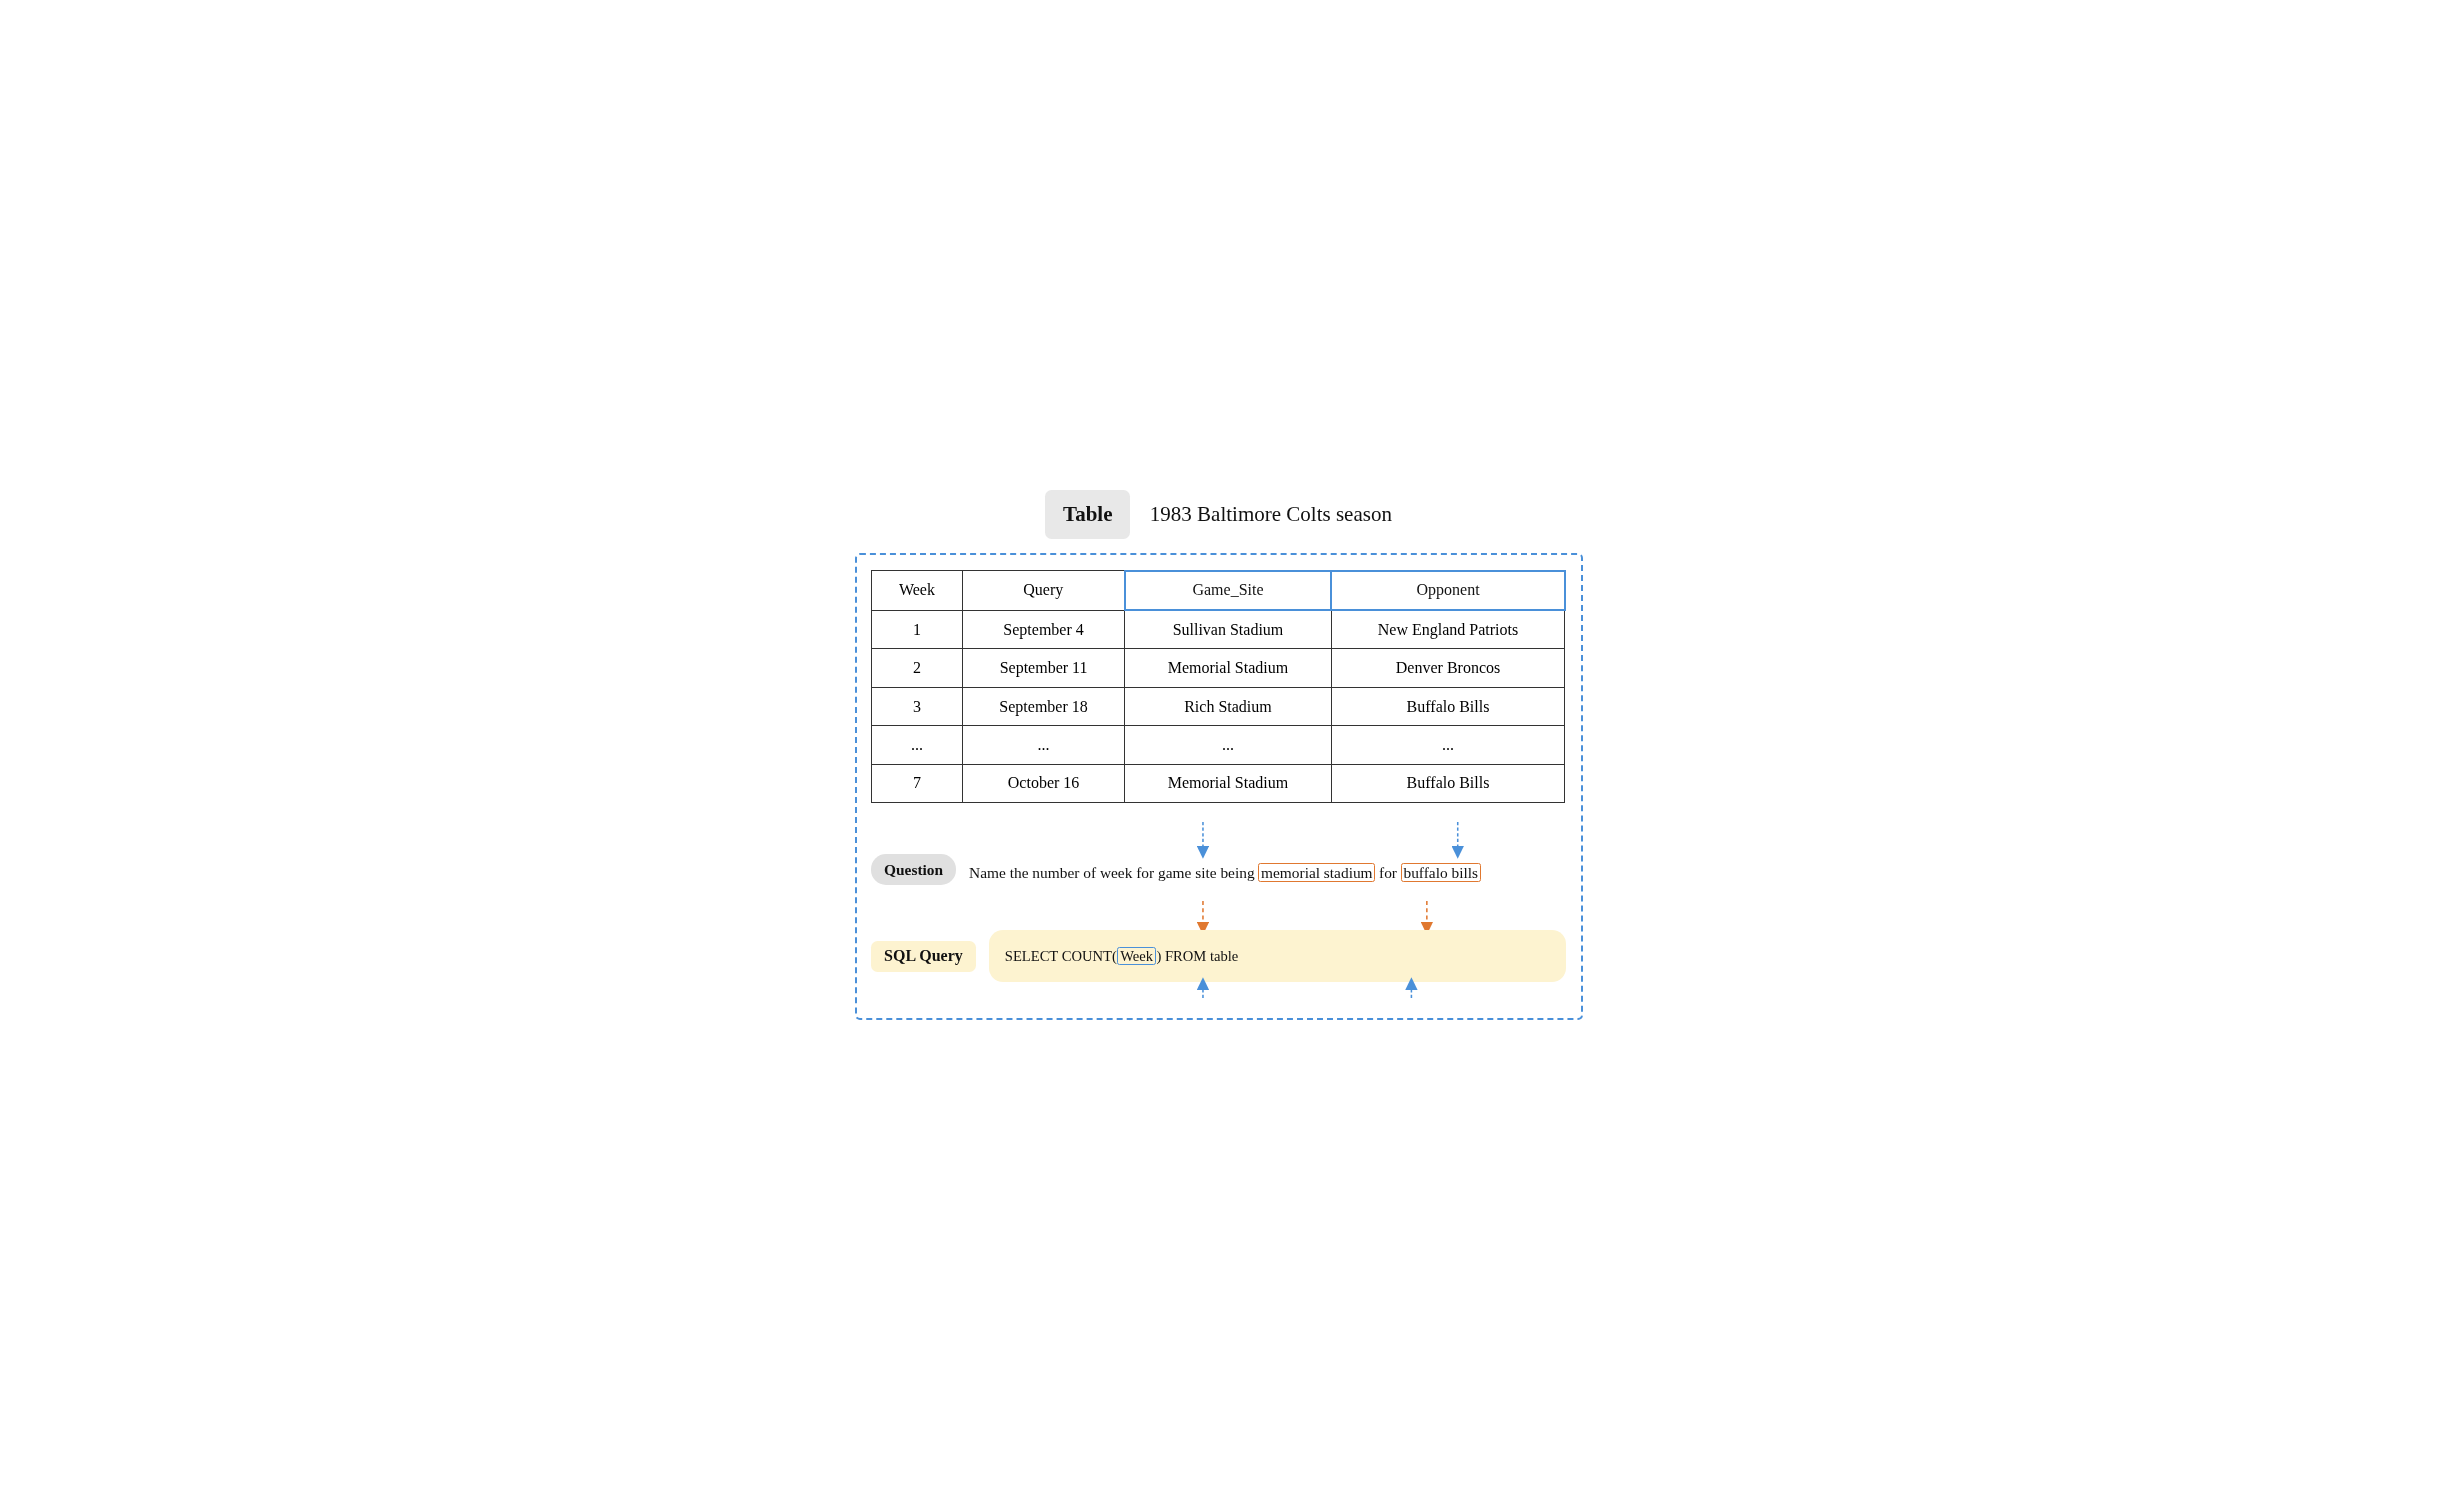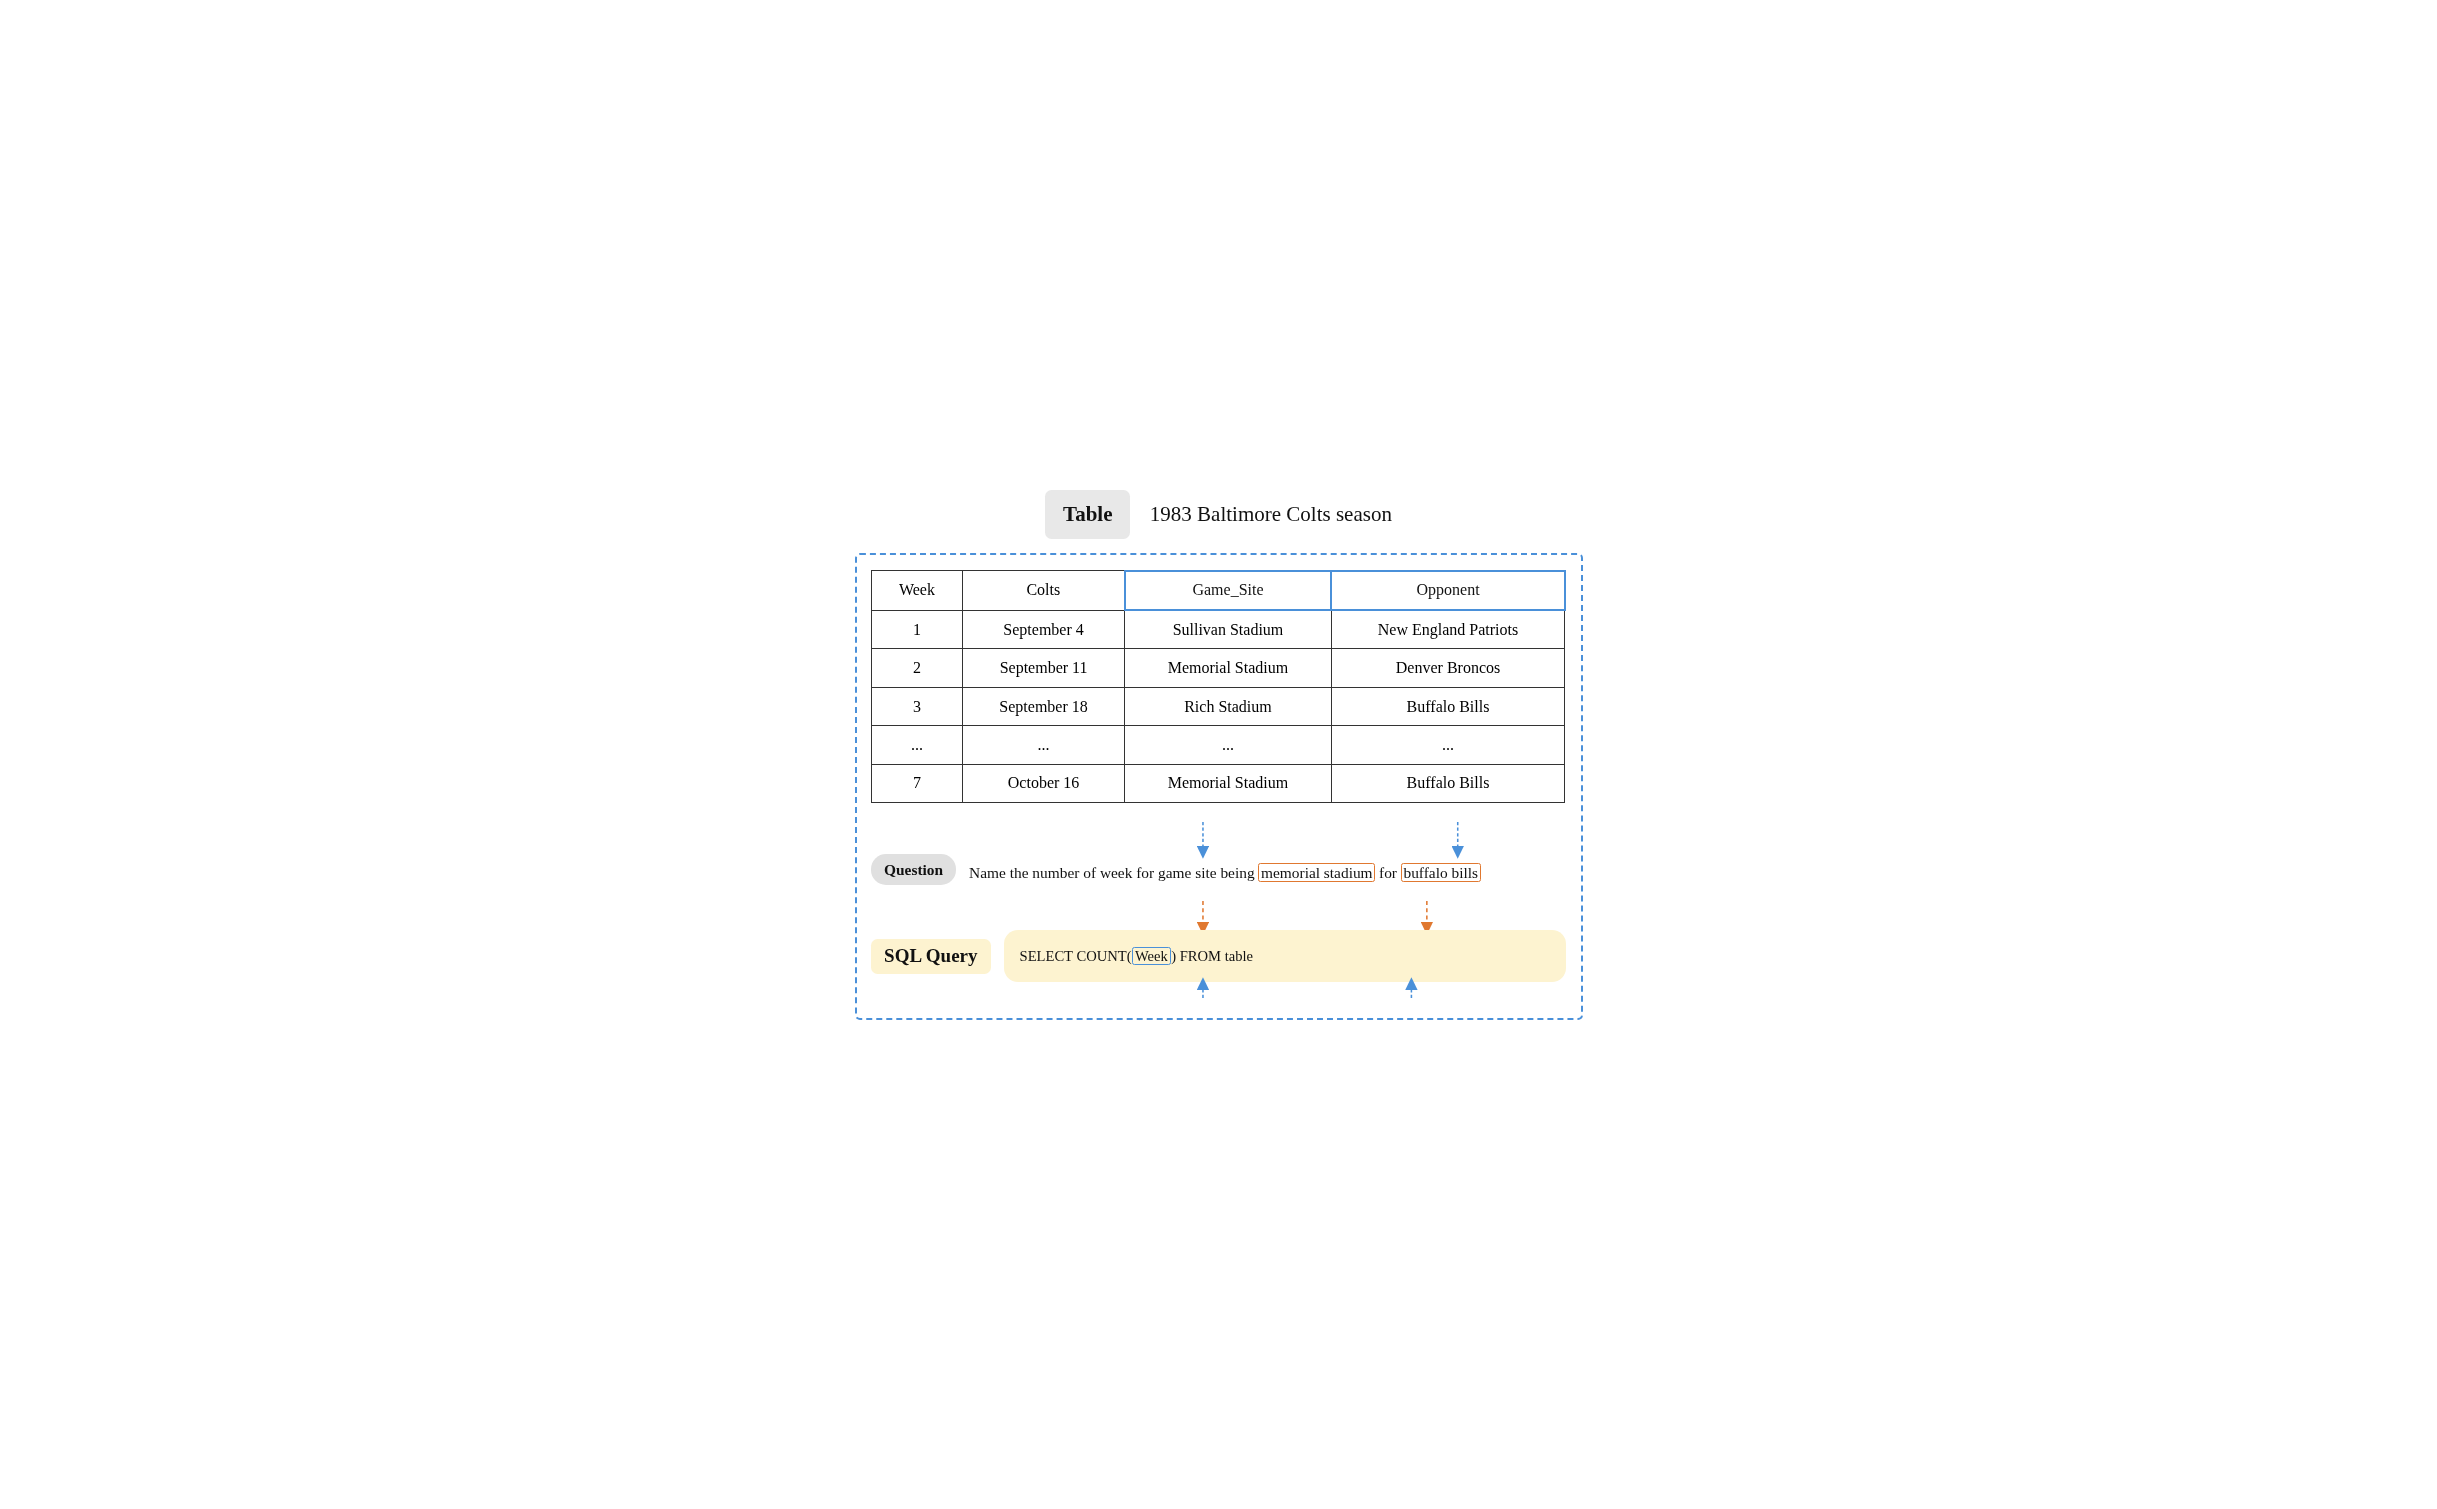--- a/index.html
+++ b/index.html
@@ -125,21 +125,21 @@
       align-items: flex-start;
       gap: 13px;
       width: 100%;
     }
 
     .sql-badge {
       background: #fdf3d0;
       border-radius: 6.5px;
       padding: 6.5px 13px;
       font-weight: bold;
-      font-size: 19px;
+      font-size: 16px;
       white-space: nowrap;
       color: #111;
       flex-shrink: 0;
       align-self: center;
     }
 
     .sql-content {
       background: #fdf3d0;
       border-radius: 14px;
       padding: 11.3px 16px;
@@ -186,21 +186,21 @@
     <div class="title-season">1983 Baltimore Colts season</div>
   </div>
 
   <div class="outer-dashed">
 
     <div class="table-section">
       <table class="data-table">
         <thead>
           <tr>
             <th>Week</th>
-            <th>Colts</th>
+            <th>Query</th>
             <th class="highlighted">Game_Site</th>
             <th class="highlighted">Opponent</th>
           </tr>
         </thead>
         <tbody>
           <tr>
             <td>1</td>
             <td>September 4</td>
             <td>Sullivan Stadium</td>
             <td>New England Patriots</td>

